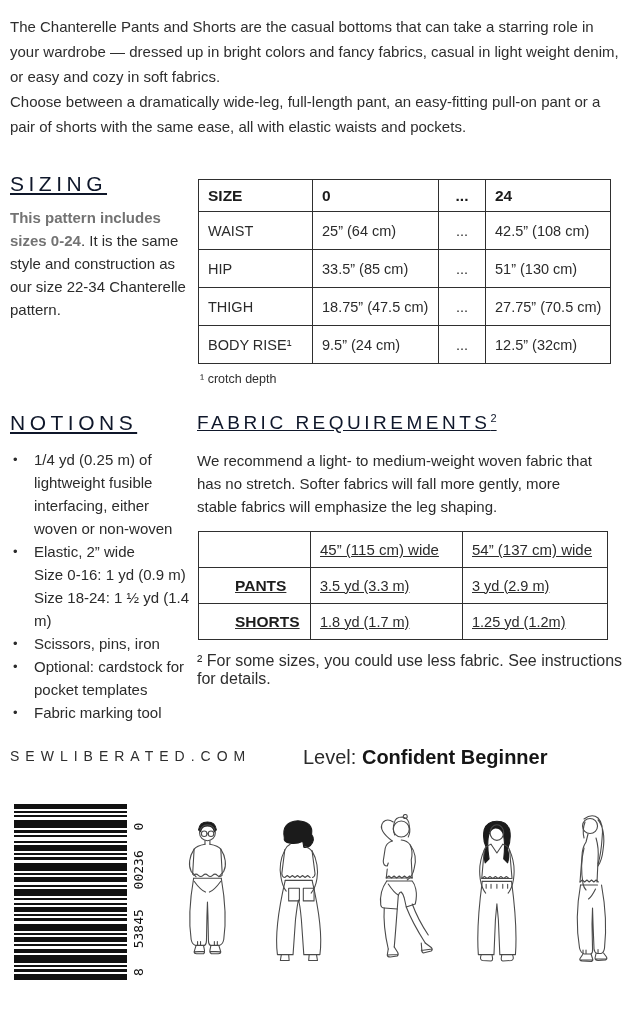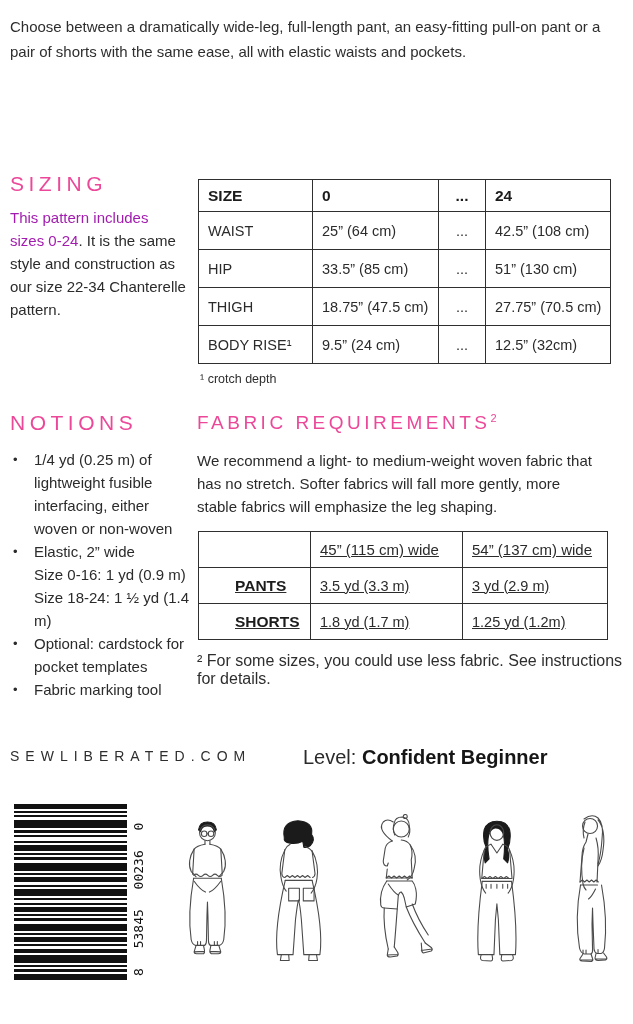--- a/index.html
+++ b/index.html
@@ -6,29 +6,29 @@
   .page{
     position:relative; width:633px; height:1024px; margin:0 auto;
     background:#ffffff; color:#2b2b2b; overflow:hidden;
     font-family:"Liberation Sans", sans-serif;
   }
   
   .intro{position:absolute; left:10px; top:14px; width:616px;
          font-size:15px; line-height:25px; color:#2e2e2e;}
   .intro p{margin:0;}
   
-  .h{position:absolute; margin:0; font-weight:400; color:#ec4899;}
+  .h{position:absolute; margin:0; font-weight:400; color:#0f172a;text-decoration:underline;}
   .sizing-h{left:10px; top:172px; font-size:21px; letter-spacing:4.5px;}
   .notions-h{left:10px; top:411px; font-size:21px; letter-spacing:4.5px;}
   .fabric-h{left:197px; top:412px; font-size:19px; letter-spacing:3.5px;}
   .fabric-h sup{font-size:11px; letter-spacing:0;}
   
   .sizing-body{position:absolute; left:10px; top:206px; width:176px; margin:0;
                font-size:15px; line-height:23px;}
-  .sizing-body strong{font-weight:400; color:#a21caf;}
+  .sizing-body strong{font-weight:700; color:#737373;}
   
   table{position:absolute; border-collapse:collapse; table-layout:fixed;
         font-size:14.5px; color:#2b2b2b;}
   td,th{border:1.5px solid #2f2f2f; padding:0 0 0 9px; text-align:left;
         vertical-align:middle; overflow:hidden; white-space:nowrap;}
   th{font-weight:700; font-size:15.5px; color:#1c1c1c;}
   .dots{text-align:center; padding:0;}
   .size-table{left:198px; top:179px; width:412px;}
   .size-table col:nth-child(1){width:114px;}
   .size-table col:nth-child(2){width:126px;}
@@ -75,20 +75,21 @@
   .figures path, .figures circle, .figures ellipse, .figures line{
     fill:none; stroke:#4a4a4a; stroke-width:1.1; stroke-linecap:round; stroke-linejoin:round;}
   .figures .fillhair{fill:#1b1b1b; stroke:#1b1b1b;}
 </style>
 </head>
 <body>
 
 <div class="page">
 
   <div class="intro">
+    <p>The Chanterelle Pants and Shorts are the casual bottoms that can take a starring role in your wardrobe — dressed up in bright colors and fancy fabrics, casual in light weight denim, or easy and cozy in soft fabrics.</p>
     <p>Choose between  a dramatically wide-leg, full-length pant, an easy-fitting pull-on pant or a pair of shorts with the same ease,  all with elastic waists and pockets.</p>
   </div>
 
   <h2 class="h sizing-h">SIZING</h2>
   <p class="sizing-body"><strong>This pattern includes sizes 0-24</strong><span>. It is the same style and construction as our size 22-34 Chanterelle pattern.</span></p>
 
   <table class="size-table">
     <colgroup>
         <col>
         <col>
@@ -129,20 +130,21 @@
     </tbody>
   </table>
   <div class="fn fn1">¹ crotch depth</div>
 
   <h2 class="h notions-h">NOTIONS</h2>
   <ul class="notions">
     <li>1/4 yd (0.25 m) of lightweight fusible interfacing, either woven or non-woven</li>
     <li>Elastic, 2” wide
 Size 0-16: 1 yd (0.9 m)
 Size 18-24: 1 ½ yd (1.4 m)</li>
+    <li>Scissors, pins, iron</li>
     <li>Optional: cardstock for pocket templates</li>
     <li>Fabric marking tool</li>
   </ul>
 
   <h2 class="h fabric-h"><span>FABRIC REQUIREMENTS</span><sup>2</sup></h2>
   <p class="fabric-para">We recommend a light- to medium-weight woven fabric that has no stretch. Softer fabrics will fall more gently, more stable fabrics will emphasize the leg shaping.</p>
 
   <table class="fabric-table">
     <colgroup>
         <col>

